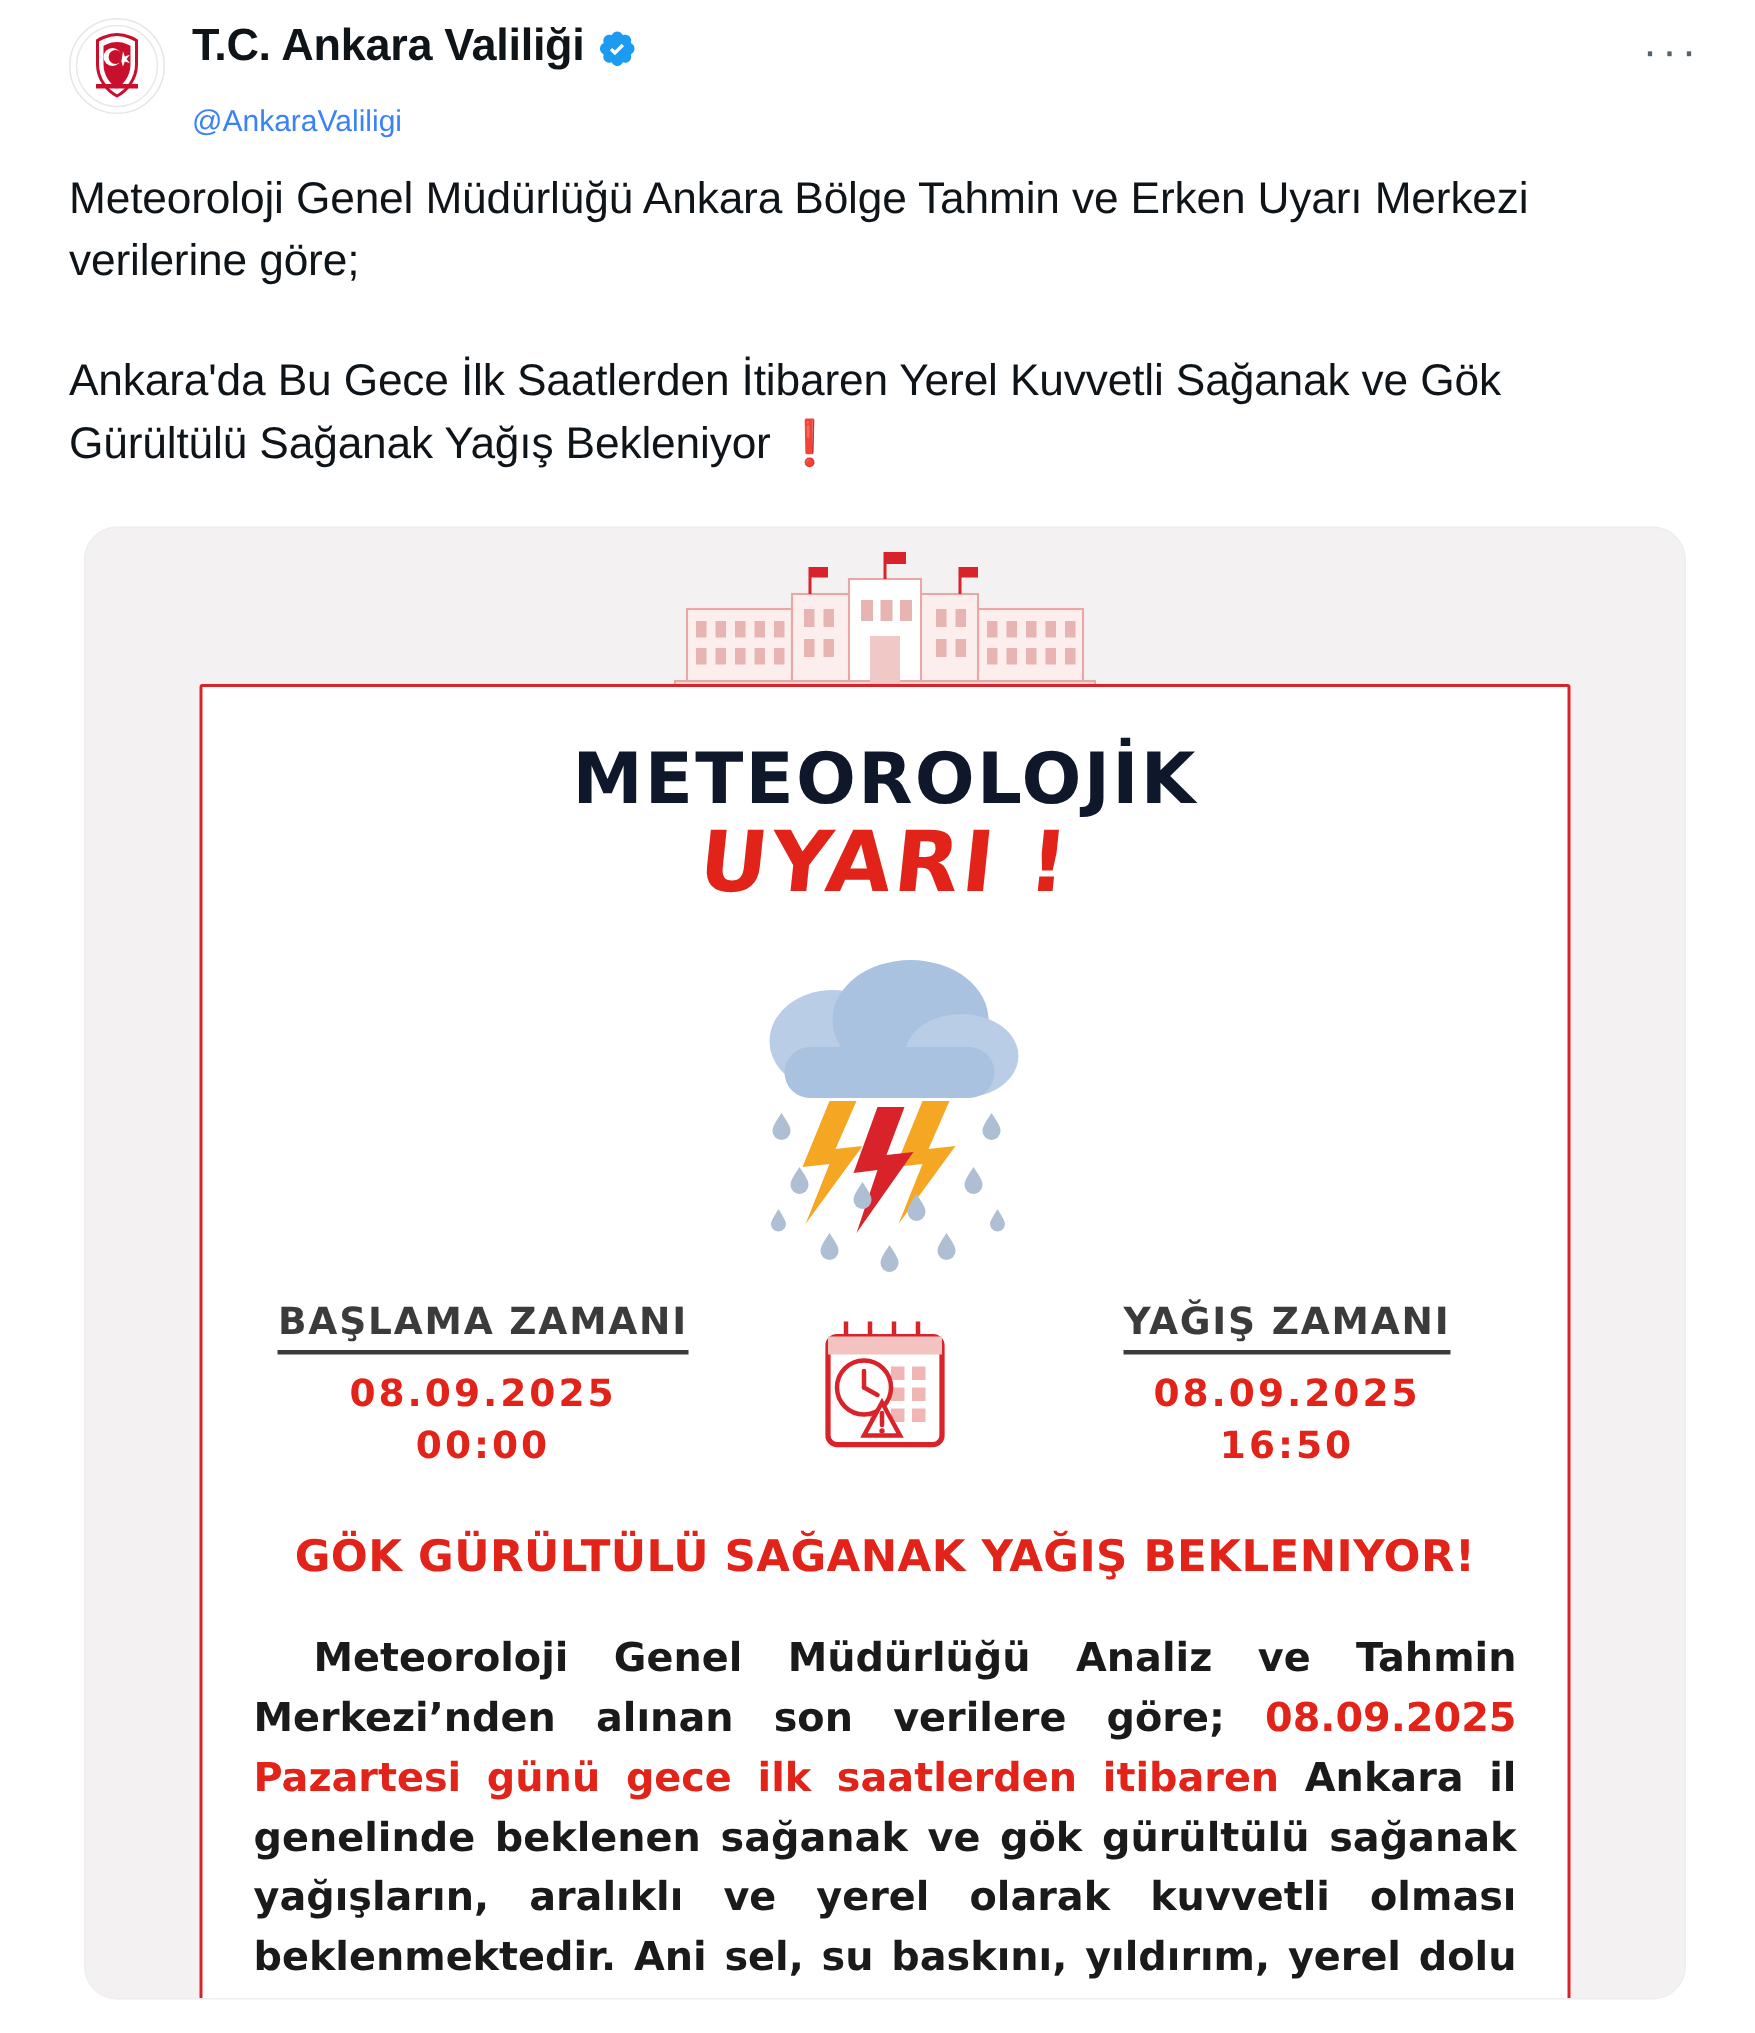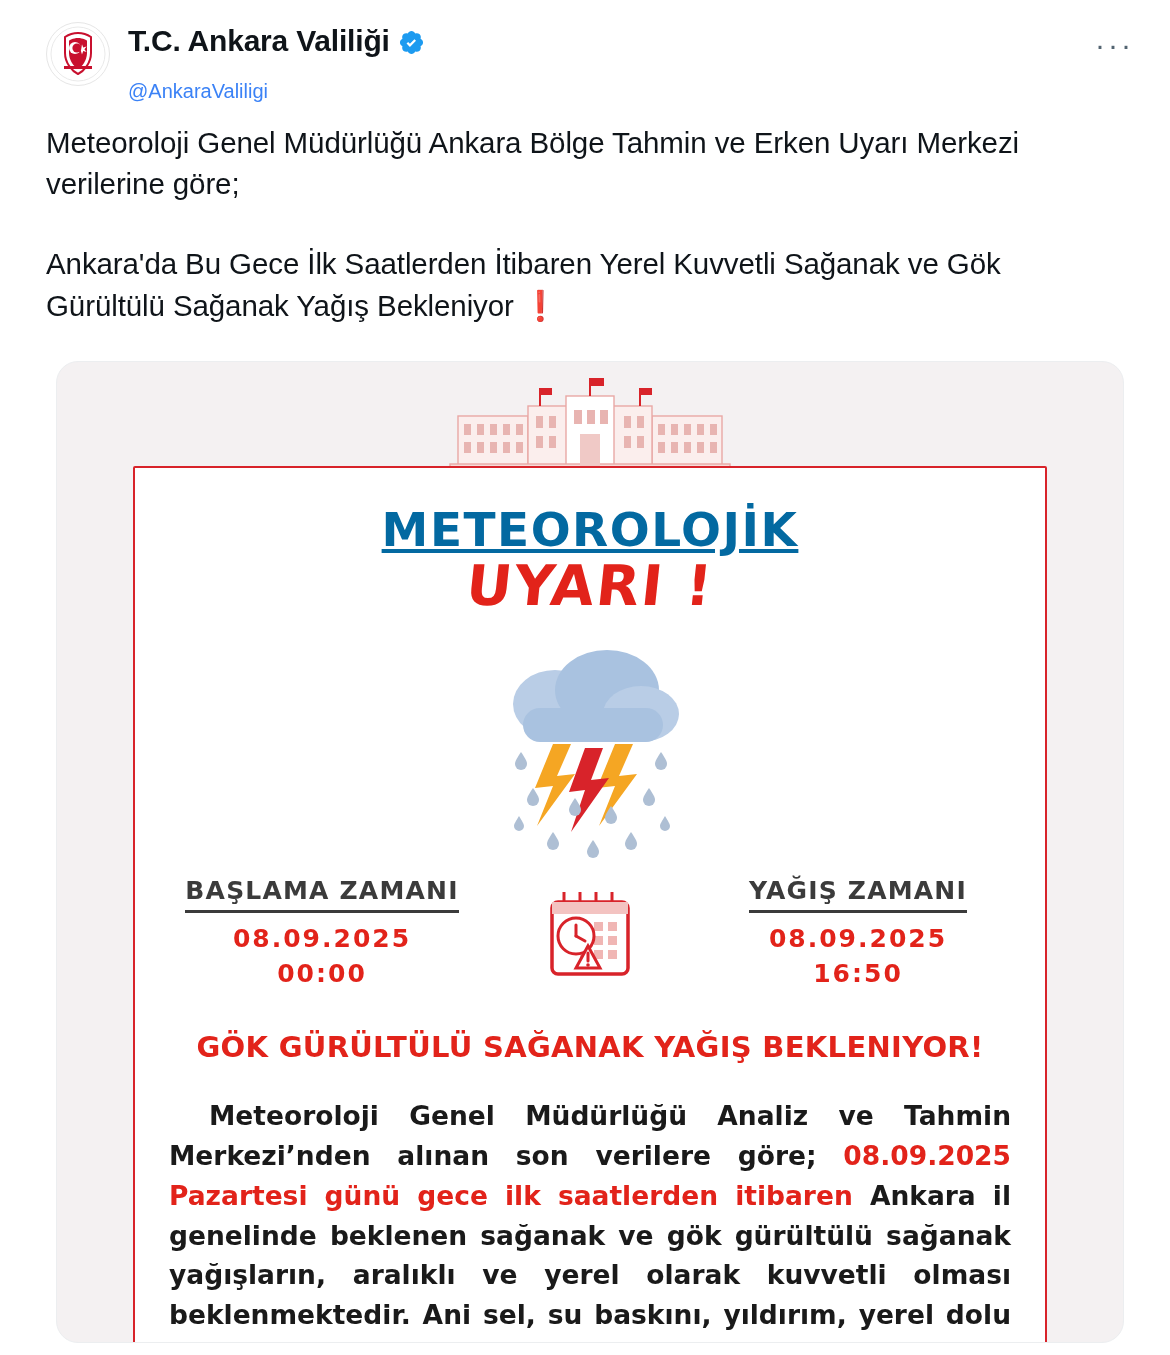--- a/index.html
+++ b/index.html
@@ -11,21 +11,21 @@
     width: 1170px;
     height: 1355px;
     font-family: "Liberation Sans", sans-serif;
     color: #0f1419;
     overflow: hidden;
   }
 
   .tweet {
     position: relative;
     width: 1170px;
-    padding: 22px 0 0 0;
+    padding: 12px 0 0 0;
     box-sizing: border-box;
   }
 
   
   .tweet-header {
     display: flex;
     align-items: flex-start;
     padding: 0 30px 0 46px;
   }
   .avatar {
@@ -134,23 +134,22 @@
   }
 
   .poster-title {
     text-align: center;
     margin-top: 12px;
   }
   .title-main {
     font-size: 47px;
     font-weight: bold;
     letter-spacing: 1.5px;
-    color: #0369a1;
-    font-family: "DejaVu Sans", sans-serif;
-    text-decoration: underline;
+    color: #0f172a;
+    font-family: "DejaVu Sans", sans-serif;
   }
   .title-sub {
     font-size: 56px;
     font-weight: bold;
     letter-spacing: 2px;
     color: #e2231a;
     font-family: "DejaVu Sans", sans-serif;
     margin-top: -4px;
     transform: skewX(-6deg);
   }

